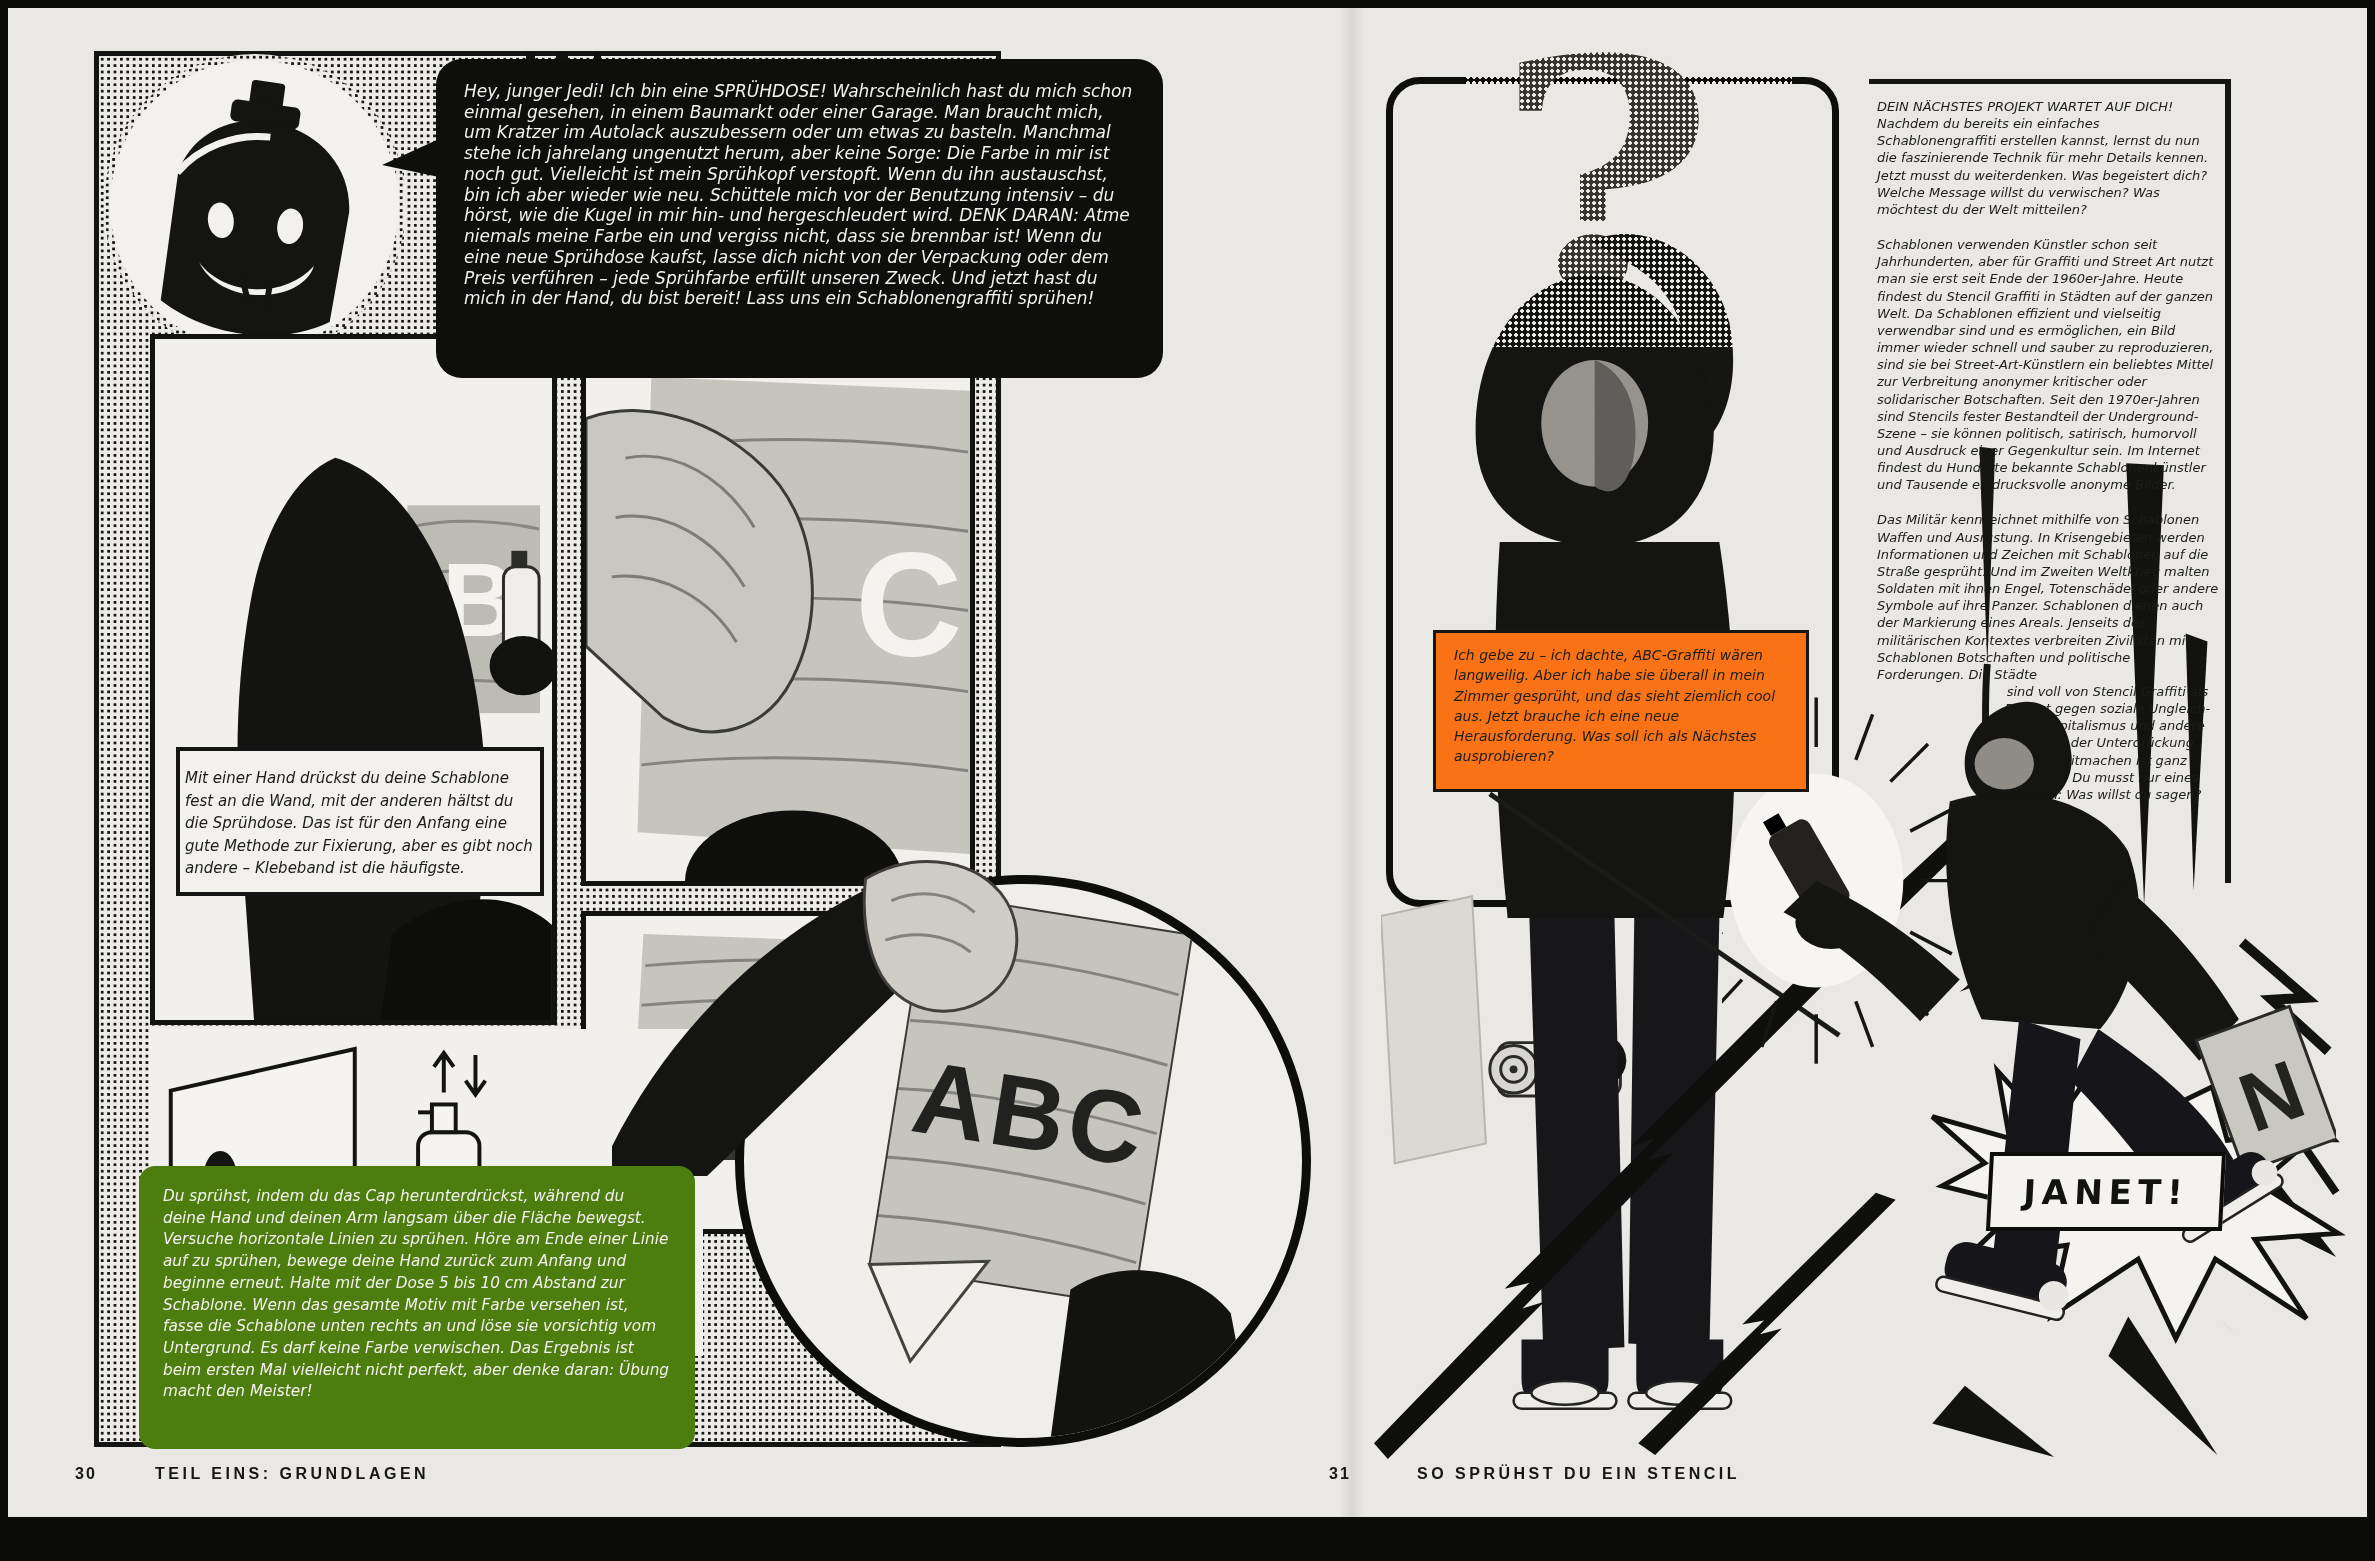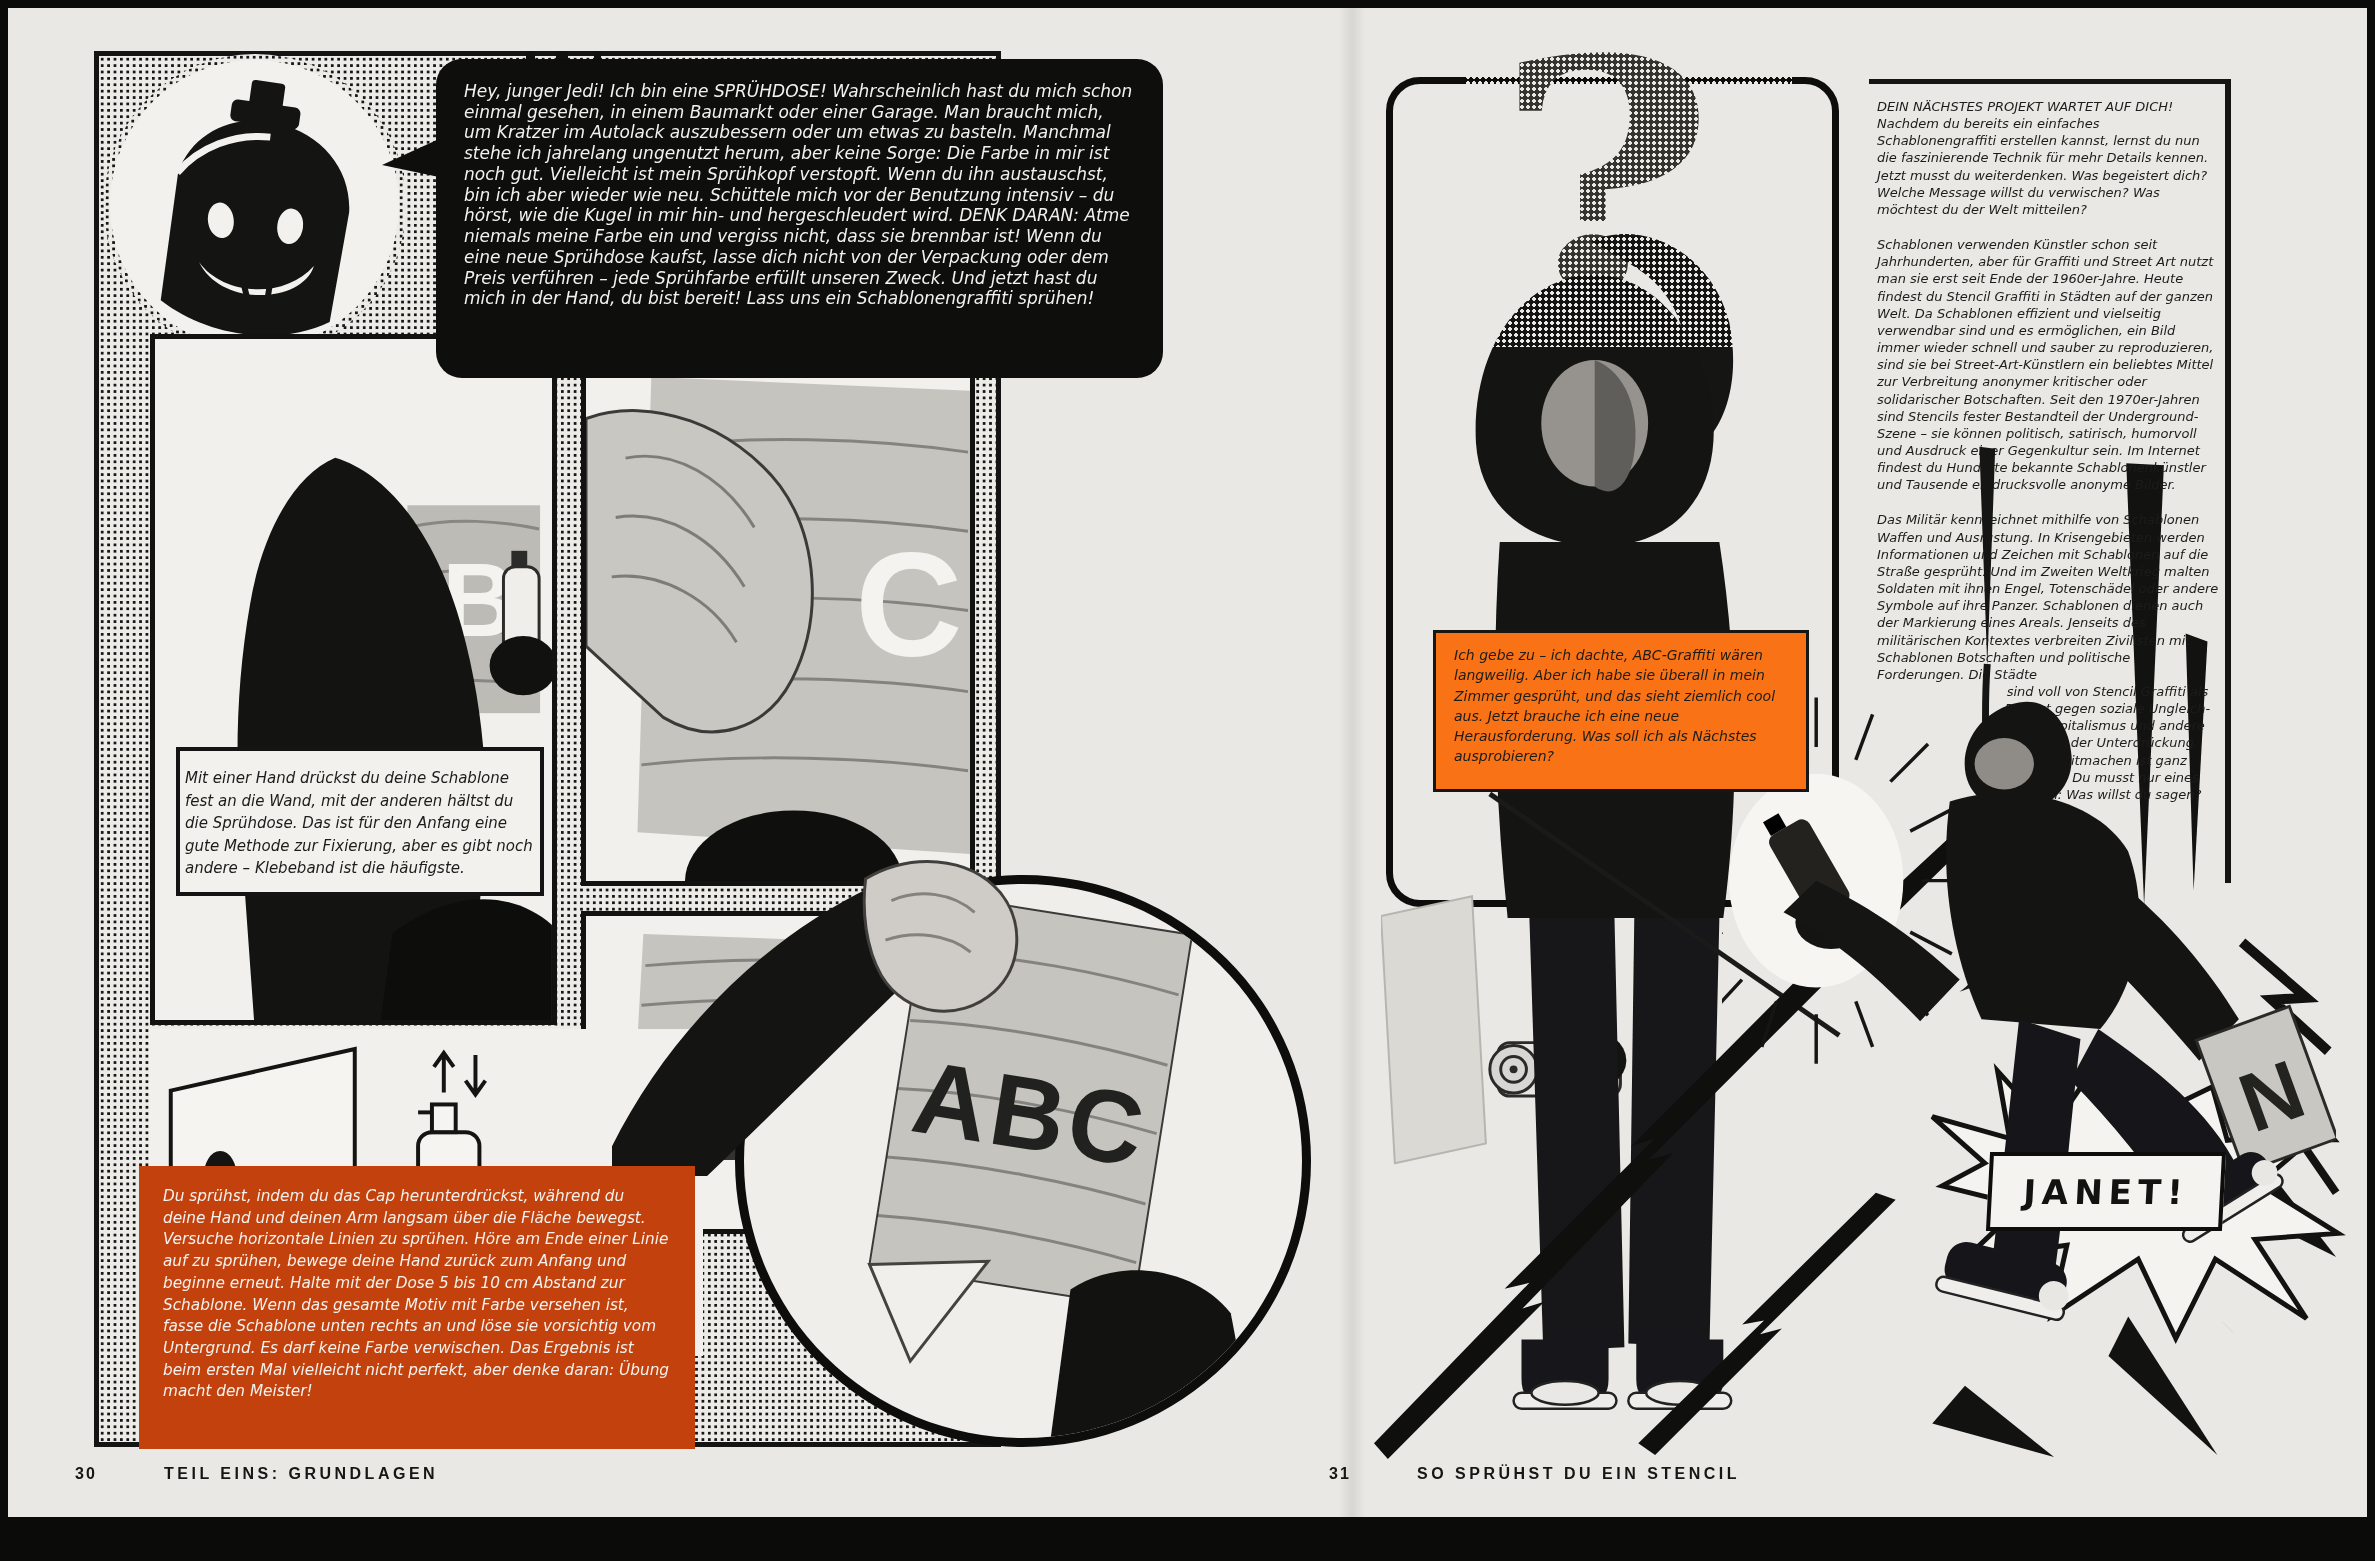--- a/index.html
+++ b/index.html
@@ -9,21 +9,21 @@
   .paper{left:8px;top:8px;width:2359px;height:1509px;background:#e9e8e4;}
   .gutter{left:1331px;top:0;width:26px;height:100%;
           background:linear-gradient(90deg,transparent,rgba(0,0,0,.08),transparent);}
   
   .ht-dots{background-color:#ecebe7;
      background-image:radial-gradient(#161614 1.3px,transparent 1.4px);
      background-size:6.4px 6.4px;}
   .comic{font-style:italic;color:#1c1c1a;}
   .comic-light{font-style:italic;color:#f3f2ee;}
   .txtbox{background:#f2f1ed;border:4px solid #141414;box-sizing:border-box;color:#1b1b19;}
-  .blackbox{background:#c2410c;box-sizing:border-box;border-radius:0;}
+  .blackbox{background:#4d7c0f;box-sizing:border-box;border-radius:16px;}
   .panel{background:#f1f0ec;border:5px solid #121211;box-sizing:border-box;overflow:hidden;}
   .footer-num,.footer-title{font-family:"Liberation Sans",sans-serif;font-weight:700;
      font-size:16px;color:#161614;letter-spacing:2px;}
   .footer-title{letter-spacing:3.5px;}
   .bubble{background:#0e0e0d;border-radius:26px;box-sizing:border-box;}
   .bubble-tail{width:0;height:0;border-top:26px solid transparent;border-bottom:12px solid transparent;
      border-right:57px solid #0e0e0d;}
   .wbubble{background:#f97316;border:3px solid #161614;box-sizing:border-box;}
   .qmark{font-family:"DejaVu Serif",serif;font-weight:700;font-size:319px;line-height:297px;
      color:#35342f;transform:scaleX(1.18);transform-origin:left top;}
@@ -167,21 +167,21 @@
     <path d="M0 300 C56 188 150 92 262 38 L338 96 C262 166 172 258 96 330 L0 330 Z" fill="#141413"></path>
     <path d="M256 30 C300 4 360 6 392 44 C416 74 414 118 386 144 C350 176 296 168 272 128 C256 100 252 62 256 30 Z" fill="#cfccc7" stroke="#403f3d" stroke-width="3"></path>
     <path d="M282 52 C310 40 344 44 366 64 M276 92 C306 82 340 86 362 104" stroke="rgba(55,55,52,.5)" stroke-width="3" fill="none"></path>
   </svg>
 
   <div class="abs blackbox" style="left:139px;top:1166px;width:556px;height:283px;padding:20px 24px;z-index:6;">
     <div class="comic-light" style="font-size:15.3px;line-height:1.42;">Du sprühst, indem du das Cap herunterdrückst, während du deine Hand und deinen Arm langsam über die Fläche bewegst. Versuche horizontale Linien zu sprühen. Höre am Ende einer Linie auf zu sprühen, bewege deine Hand zurück zum Anfang und beginne erneut. Halte mit der Dose 5 bis 10 cm Abstand zur Schablone. Wenn das gesamte Motiv mit Farbe versehen ist, fasse die Schablone unten rechts an und löse sie vorsichtig vom Untergrund. Es darf keine Farbe verwischen. Das Ergebnis ist beim ersten Mal vielleicht nicht perfekt, aber denke daran: Übung macht den Meister!</div>
   </div>
 
   <div class="abs footer-num" style="left:75px;top:1465px;">30</div>
-  <div class="abs footer-title" style="left:164px;top:1465px;text-align:center;">TEIL EINS: GRUNDLAGEN</div>
+  <div class="abs footer-title" style="left:155px;top:1465px;text-align:center;">TEIL EINS: GRUNDLAGEN</div>
 </div>
 
 <div class="abs" style="left:1346px;top:0;width:1029px;height:1561px;">
 
   <div class="abs" style="left:40px;top:77px;width:453px;height:830px;border:7px solid #0d0d0c;border-radius:34px;
               box-sizing:border-box;z-index:1;"></div>
 
   <div class="abs qmark" style="left:149px;top:28px;z-index:2;">?</div>
   <div class="abs qdots" style="left:119px;top:20px;width:327px;height:327px;z-index:3;"></div>
 

